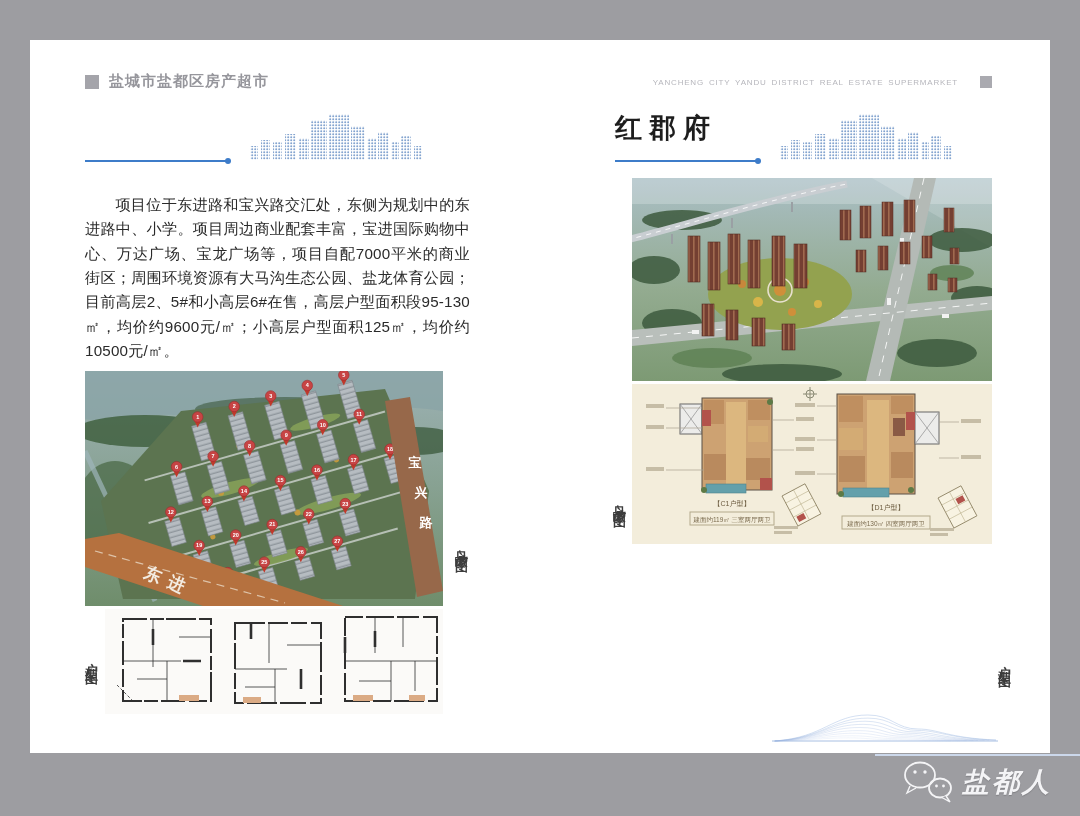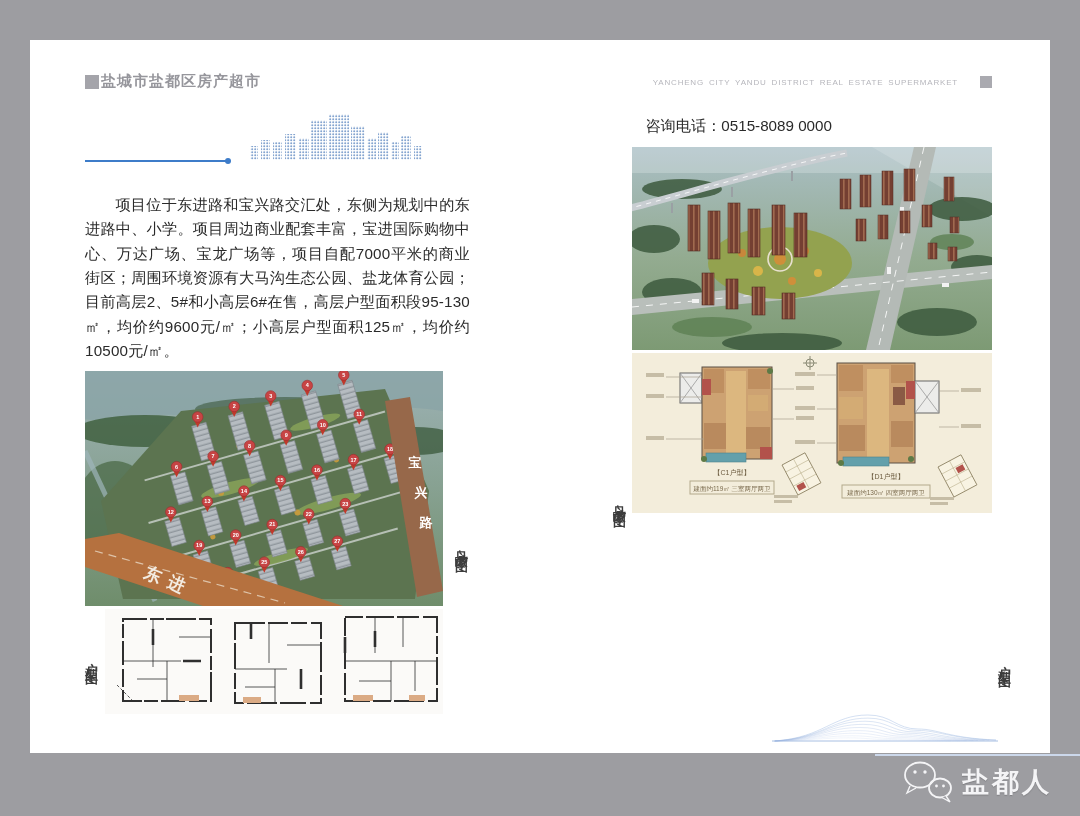--- a/index.html
+++ b/index.html
@@ -3,21 +3,21 @@
 <meta charset="utf-8">
 <style>
   html,body{margin:0;padding:0;}
   body{width:1080px;height:816px;position:relative;overflow:hidden;
        font-family:"Liberation Sans","DejaVu Sans",sans-serif;
        background:#9d9da1;}
   .frame{position:absolute;inset:0;}
   .page{position:absolute;left:30px;top:40px;width:1020px;height:713px;background:#ffffff;}
 
   
-  .hdr-left{position:absolute;left:55px;top:32px;display:flex;align-items:center;gap:2px;}
+  .hdr-left{position:absolute;left:55px;top:32px;display:flex;align-items:center;gap:10px;}
   .hdr-sq{width:14px;height:14px;background:#a4a4aa;}
   .hdr-cn{font-size:15px;font-weight:700;color:#96969c;letter-spacing:1px;}
   .hdr-right{position:absolute;right:58px;top:36px;display:flex;align-items:center;gap:22px;}
   .hdr-en{font-size:8px;color:#b6b6bc;letter-spacing:.8px;word-spacing:2px;}
   .hdr-sq2{width:12px;height:12px;background:#aaaab0;}
 
   
   .col{position:absolute;top:72px;}
   .col-left{left:55px;width:385px;}
   .col-right{left:585px;width:390px;}
@@ -40,21 +40,21 @@
   .vlabel{writing-mode:vertical-rl;font-size:13px;font-weight:700;color:#3c3c3c;
           letter-spacing:5px;line-height:1;}
   .l-aerial{margin-top:8px;}
   .lbl-abs{position:absolute;}
 
   .plans-left{position:relative;margin-top:3px;margin-left:20px;}
   .plans-right{position:relative;margin-top:3px;}
 
   
   .footer-line{position:absolute;right:0;bottom:60px;width:205px;height:2px;background:#ccd8eb;}
-  .footer-logo{position:absolute;right:28px;bottom:12px;display:flex;align-items:center;gap:8px;}
+  .footer-logo{position:absolute;right:28px;bottom:12px;display:flex;align-items:center;gap:8px;font-style:italic;}
   .footer-logo-text{font-size:27px;font-weight:700;color:#f4f4f6;letter-spacing:3px;
                     text-shadow:0 1px 1px rgba(120,120,124,.8);}
 </style>
 </head>
 <body>
 
 <div class="frame">
 <div class="page">
 
   <div class="hdr-left">
@@ -326,22 +326,42 @@
           </g>
         </g>
       </svg>
     </div>
   </div>
 
   <div class="vlabel lbl-abs" style="left:425px;top:500px;">鸟瞰图</div>
   <div class="vlabel lbl-abs" style="left:55px;top:612px;">户型图</div>
 
   <div class="col col-right">
-
-    <div class="phone">咨询电话：0515-8089 0000</div>
+    <div class="title-row">
+      <div class="prj-title">红郡府</div>
+      <div class="title-underline"></div>
+      <svg class="skyline" width="180" height="52" viewBox="0 0 180 52">
+        <g fill="url(#stip)" opacity="0.95">
+          <rect x="2" y="34" width="8" height="14" rx="1"></rect>
+          <rect x="13" y="28" width="9" height="20" rx="1"></rect>
+          <rect x="25" y="30" width="9" height="18" rx="1"></rect>
+          <rect x="37" y="22" width="11" height="26" rx="1"></rect>
+          <rect x="51" y="26" width="10" height="22" rx="1"></rect>
+          <rect x="63" y="8" width="16" height="40" rx="1"></rect>
+          <rect x="81" y="2" width="20" height="46" rx="1"></rect>
+          <rect x="103" y="14" width="14" height="34" rx="1"></rect>
+          <rect x="119" y="26" width="9" height="22" rx="1"></rect>
+          <rect x="130" y="20" width="11" height="28" rx="1"></rect>
+          <rect x="143" y="30" width="8" height="18" rx="1"></rect>
+          <rect x="153" y="24" width="10" height="24" rx="1"></rect>
+          <rect x="166" y="34" width="8" height="14" rx="1"></rect>
+        </g>
+      </svg>
+    </div>
+
 
     <div class="aerial-wrap" style="margin-top:10px;margin-left:17px;">
       <svg class="aerial" width="360" height="203" viewBox="0 0 360 203">
         <defs>
           <linearGradient id="skyR" x1="0" y1="0" x2="0" y2="1">
             <stop offset="0" stop-color="#aabfc6"></stop>
                 <stop offset="0.55" stop-color="#93ab90"></stop>
                 <stop offset="1" stop-color="#7d9a74"></stop>
           </linearGradient>
           <pattern id="rw" width="5" height="6" patternUnits="userSpaceOnUse">

